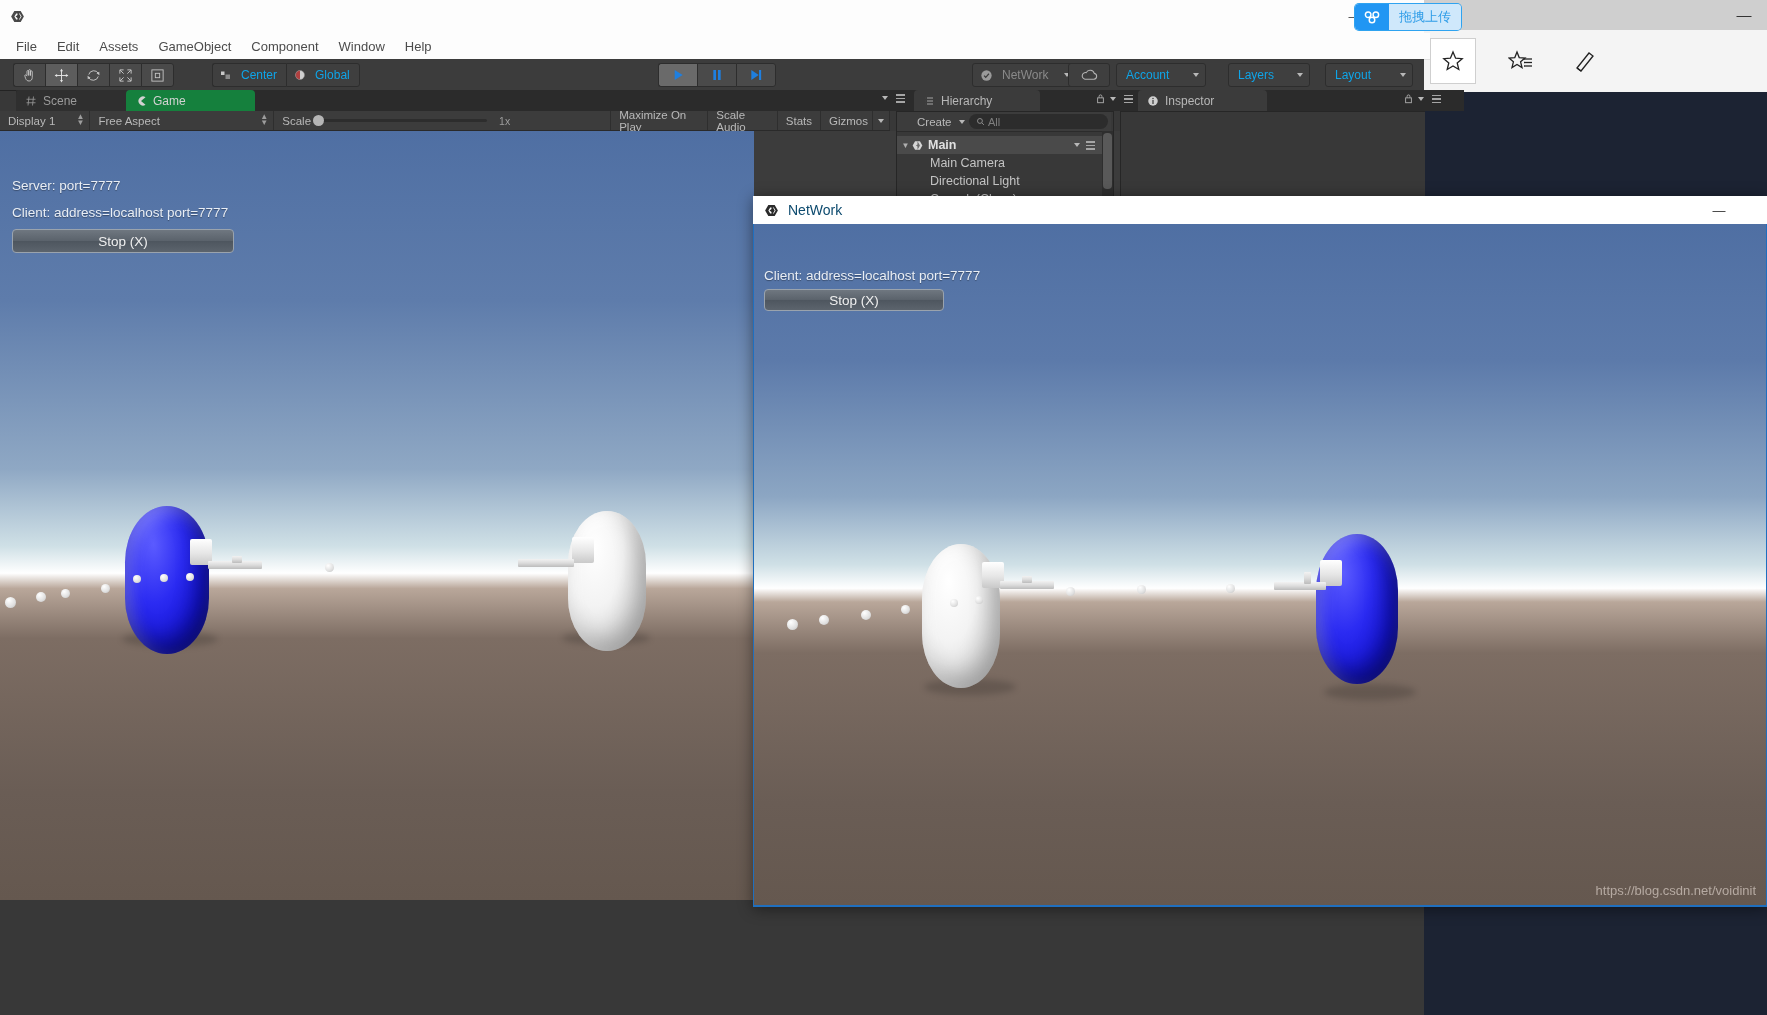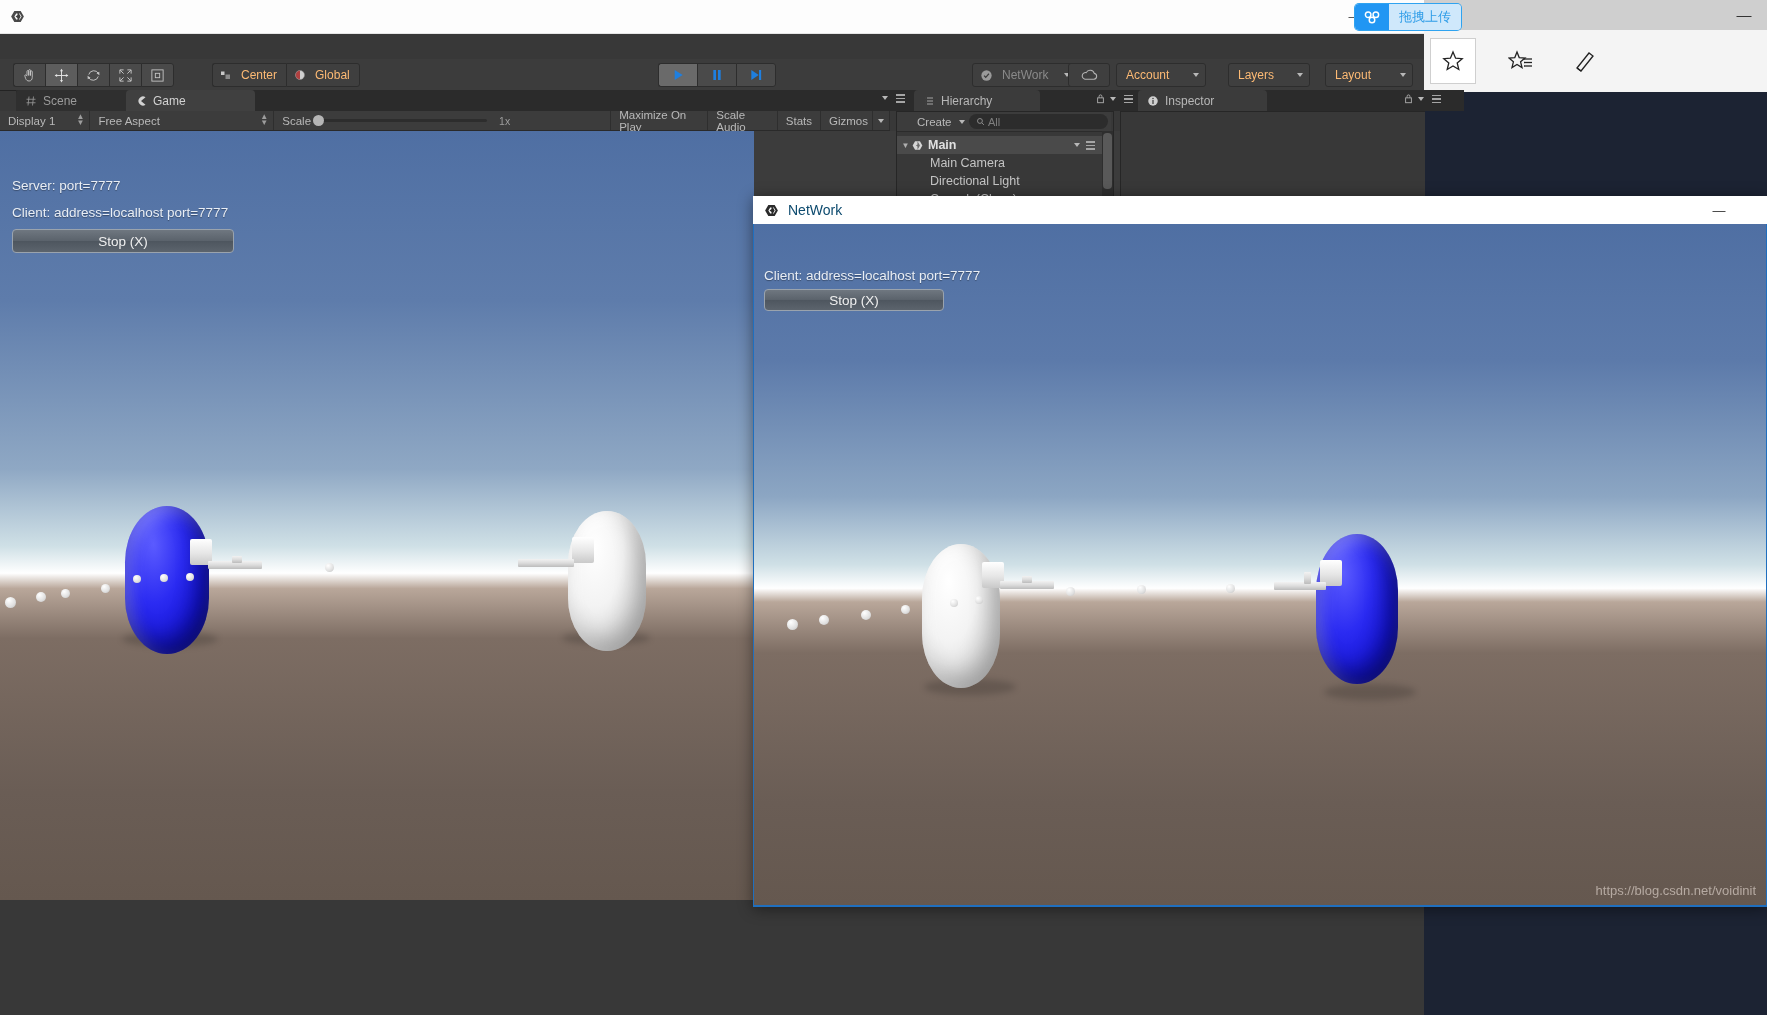--- a/index.html
+++ b/index.html
@@ -47,41 +47,41 @@
   .tb-group{position:absolute;top:4px;height:22px;display:flex;}
   .tb-btn{height:22px;min-width:31px;background:#4a4a4a;border:1px solid #2d2d2d;border-right-width:0;
       display:flex;align-items:center;justify-content:center;color:#c8c8c8;font-size:12px;}
   .tb-btn:last-child{border-right-width:1px;}
   .tb-btn.first{border-radius:3px 0 0 3px;}
   .tb-btn.last{border-radius:0 3px 3px 0;}
   .tb-btn.single{border-radius:3px;border-right-width:1px;}
   .tb-btn.on{background:#5d5d5d;}
   .tb-btn.dark{background:#3f3f3f;}
   .tb-btn.play-on{background:#6a6a6a;}
-  .tb-lbl{padding:0 9px;white-space:nowrap;color:#fdba74;font-size:12px;}
+  .tb-lbl{padding:0 9px;white-space:nowrap;color:#0ea5e9;font-size:12px;}
   .tb-dim .tb-lbl{color:#8a8a8a;}
   .caret{width:0;height:0;border-left:3.5px solid transparent;border-right:3.5px solid transparent;
       border-top:4px solid #b8b8b8;margin-left:7px;margin-right:6px;}
 
   #tools-group{left:13px;}
   #pivot-group{left:212px;}
   #play-group{left:658px;}
   #collab-group{left:972px;}
   #cloud-group{left:1068px;}
   #account-group{left:1116px;}
   #layers-group{left:1228px;}
   #layout-group{left:1325px;}
 
   
   #dock-row{position:absolute;left:16px;top:90px;width:1424px;height:21px;background:#2b2b2b;padding-left:24px;}
   .panel-tab{position:absolute;top:0;height:21px;display:flex;align-items:center;gap:6px;padding:0 12px 0 9px;
       font-size:12px;color:#b7b7b7;background:#3b3b3b;border-radius:4px 4px 0 0;}
   .panel-tab.inactive{background:#2f2f2f;color:#9b9b9b;}
   #tab-scene{left:0;width:99px;}
-  #tab-game{left:110px;width:108px;background:#404040;color:#d2d2d2;}
+  #tab-game{left:110px;width:108px;background:#15803d;color:#d2d2d2;}
   #tab-hierarchy{left:898px;width:105px;}
   #tab-inspector{left:1122px;width:108px;}
 
   .dock-opts{position:absolute;top:3px;display:flex;align-items:center;gap:3px;}
   #gameview-opts{left:866px;}
   #hier-opts{left:1080px;}
   #insp-opts{left:1388px;}
   .kebab{width:13px;height:10px;position:relative;}
   .kebab i{position:absolute;right:0;height:1.6px;background:#a5a5a5;display:block;}
   .kebab i:nth-child(1){top:1px;width:9px;}
@@ -209,20 +209,29 @@
         <path d="M21 12l-4.5 7.8H7.5L3 12l4.5-7.8h9L21 12zm-3.2 0l-2.6-4.4h-5L7.6 12l2.6 4.4h5L17.8 12z"></path>
         <path d="M12 4.2 L16.5 12 L12 19.8 L12 14 L9.2 12 L12 10 Z" fill="#3f3f3f"></path>
       </svg>
     </span>
     <div class="ut-btns">
       <div class="ut-btn">—</div>
       <div class="ut-btn">□</div>
     </div>
   </div>
 
+  <div id="unity-menubar">
+    <span class="menu-item">File</span>
+    <span class="menu-item">Edit</span>
+    <span class="menu-item">Assets</span>
+    <span class="menu-item">GameObject</span>
+    <span class="menu-item">Component</span>
+    <span class="menu-item">Window</span>
+    <span class="menu-item">Help</span>
+  </div>
 
   <div id="unity-toolbar">
 
     <div class="tb-group" id="tools-group">
       <div class="tb-btn first">
         <svg width="15" height="15" viewBox="0 0 24 24" fill="none" stroke="#c9c9c9" stroke-width="1.4">
           <path d="M8 12V5.5a1.4 1.4 0 0 1 2.8 0V12V4a1.4 1.4 0 0 1 2.8 0v8V6a1.4 1.4 0 0 1 2.8 0v9c0 3.4-2 5.8-5 5.8-3.2 0-4.6-1.8-5.6-4L4.6 13a1.3 1.3 0 0 1 2-1.6L8 13"></path>
         </svg>
       </div>
       <div class="tb-btn on">

